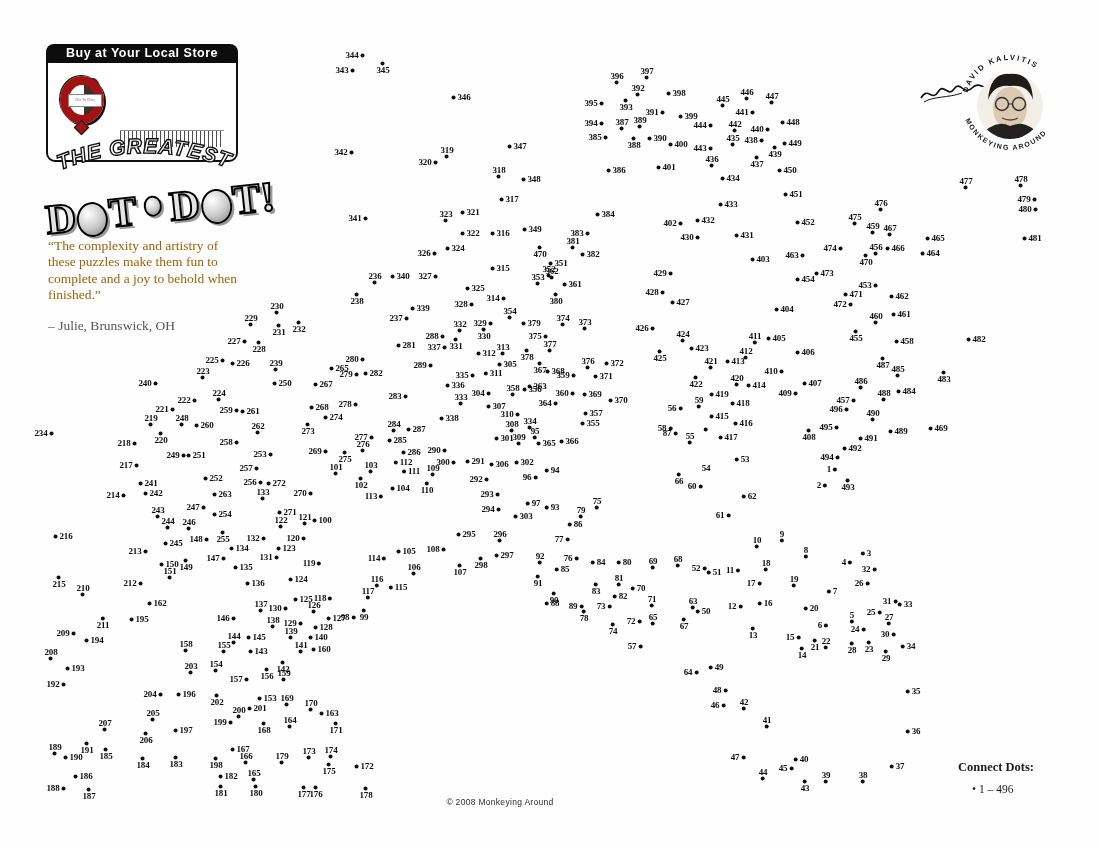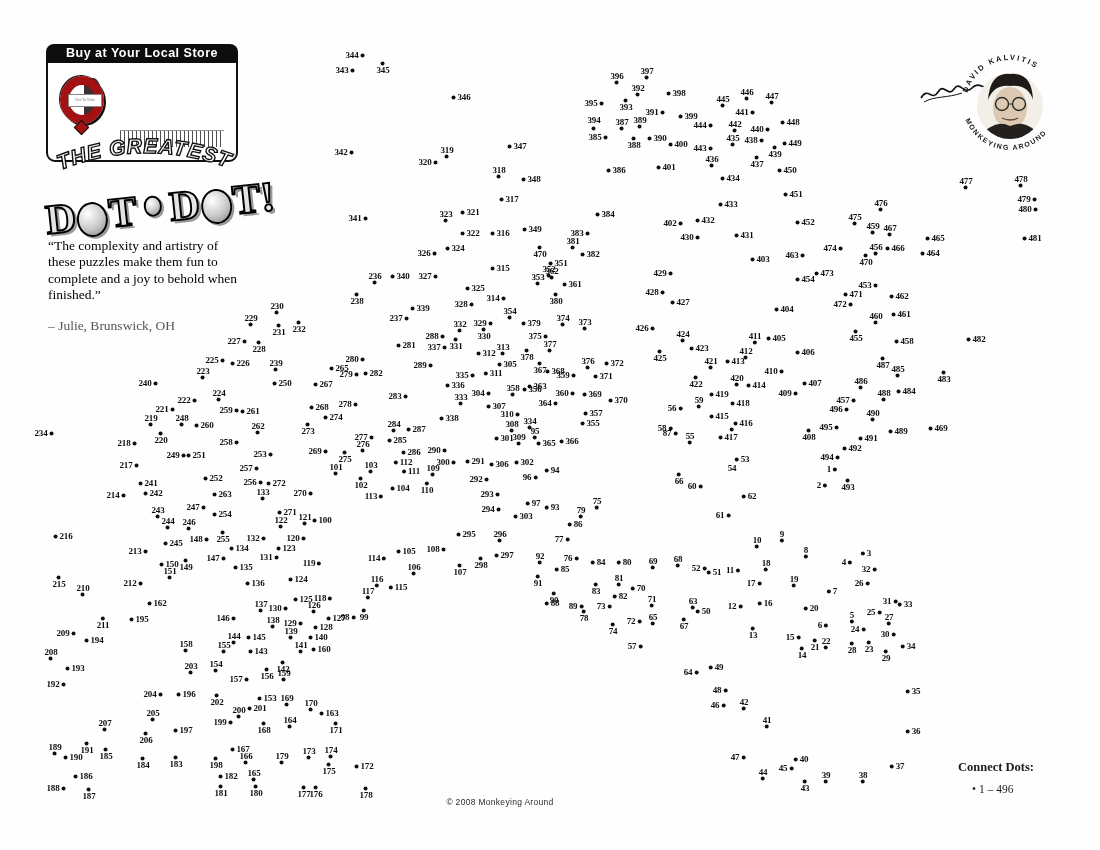--- a/index.html
+++ b/index.html
@@ -25,21 +25,21 @@
   #greatest-wrap{position:absolute;left:52px;top:128px;width:190px;height:48px;}
   #dotlogo{position:absolute;left:44px;top:158px;width:230px;height:80px;transform:rotate(-6deg);
       display:flex;align-items:flex-end;}
   #dotlogo .letter{font-family:"Liberation Serif",serif;font-weight:900;font-size:42px;line-height:60px;
       color:#e4e4e4;-webkit-text-stroke:2px #000;text-shadow:3px 3px 0 #999;}
   #dotlogo .ball{display:inline-block;width:31px;height:31px;border-radius:50%;border:2px solid #000;
       margin:0 1px 8px 1px;background:radial-gradient(circle at 35% 30%,#ffffff,#c9c9c9 55%,#8a8a8a 95%);
       box-shadow:2px 2px 0 #999;}
   #dotlogo .ball.small{width:17px;height:17px;margin-bottom:22px;}
   
-  #quote{position:absolute;left:48px;top:238px;width:196px;color:#000000;font-size:13.5px;
+  #quote{position:absolute;left:48px;top:238px;width:196px;color:#a16207;font-size:13.5px;
       line-height:1.22;}
   #quote-attrib{position:absolute;left:48px;top:318px;width:196px;color:#555;font-size:13.5px;}
   
   #author-badge{position:absolute;left:948px;top:42px;width:124px;height:120px;}
   #signature{position:absolute;left:918px;top:58px;width:76px;height:52px;}
   
   #copyright{position:absolute;left:380px;top:797px;width:240px;text-align:center;font-size:8.5px;
       color:#2b2b2b;font-family:"Liberation Sans",sans-serif;letter-spacing:.3px;}
   #connect-block{position:absolute;left:958px;top:760px;width:130px;color:#1c1c1c;}
   #connect-title{font-weight:bold;font-size:12.5px;}
@@ -264,21 +264,21 @@
       <span class="pt"></span>
     </div>
     <div class="dotpt r" style="left: 699px; top: 568px;">
       <span class="num">52</span>
       <span class="pt"></span>
     </div>
     <div class="dotpt l" style="left: 742px; top: 459px;">
       <span class="num">53</span>
       <span class="pt"></span>
     </div>
-    <div class="dotpt t" style="left: 732px; top: 450px; gap: 32px;">
+    <div class="dotpt t" style="left: 706px; top: 450px; gap: 32px;">
       <span class="num">54</span>
       <span class="pt"></span>
     </div>
     <div class="dotpt b" style="left: 690px; top: 438px;">
       <span class="num">55</span>
       <span class="pt"></span>
     </div>
     <div class="dotpt r" style="left: 675px; top: 408px;">
       <span class="num">56</span>
       <span class="pt"></span>
@@ -1596,21 +1596,21 @@
       <span class="pt"></span>
     </div>
     <div class="dotpt b" style="left: 638px; top: 90px;">
       <span class="num">392</span>
       <span class="pt"></span>
     </div>
     <div class="dotpt t" style="left: 626px; top: 105px;">
       <span class="num">393</span>
       <span class="pt"></span>
     </div>
-    <div class="dotpt r" style="left: 594px; top: 123px; flex-direction: column;">
+    <div class="dotpt r" style="left: 594px; top: 123px;">
       <span class="num">394</span>
       <span class="pt"></span>
     </div>
     <div class="dotpt r" style="left: 594px; top: 103px;">
       <span class="num">395</span>
       <span class="pt"></span>
     </div>
     <div class="dotpt b" style="left: 617px; top: 78px;">
       <span class="num">396</span>
       <span class="pt"></span>

